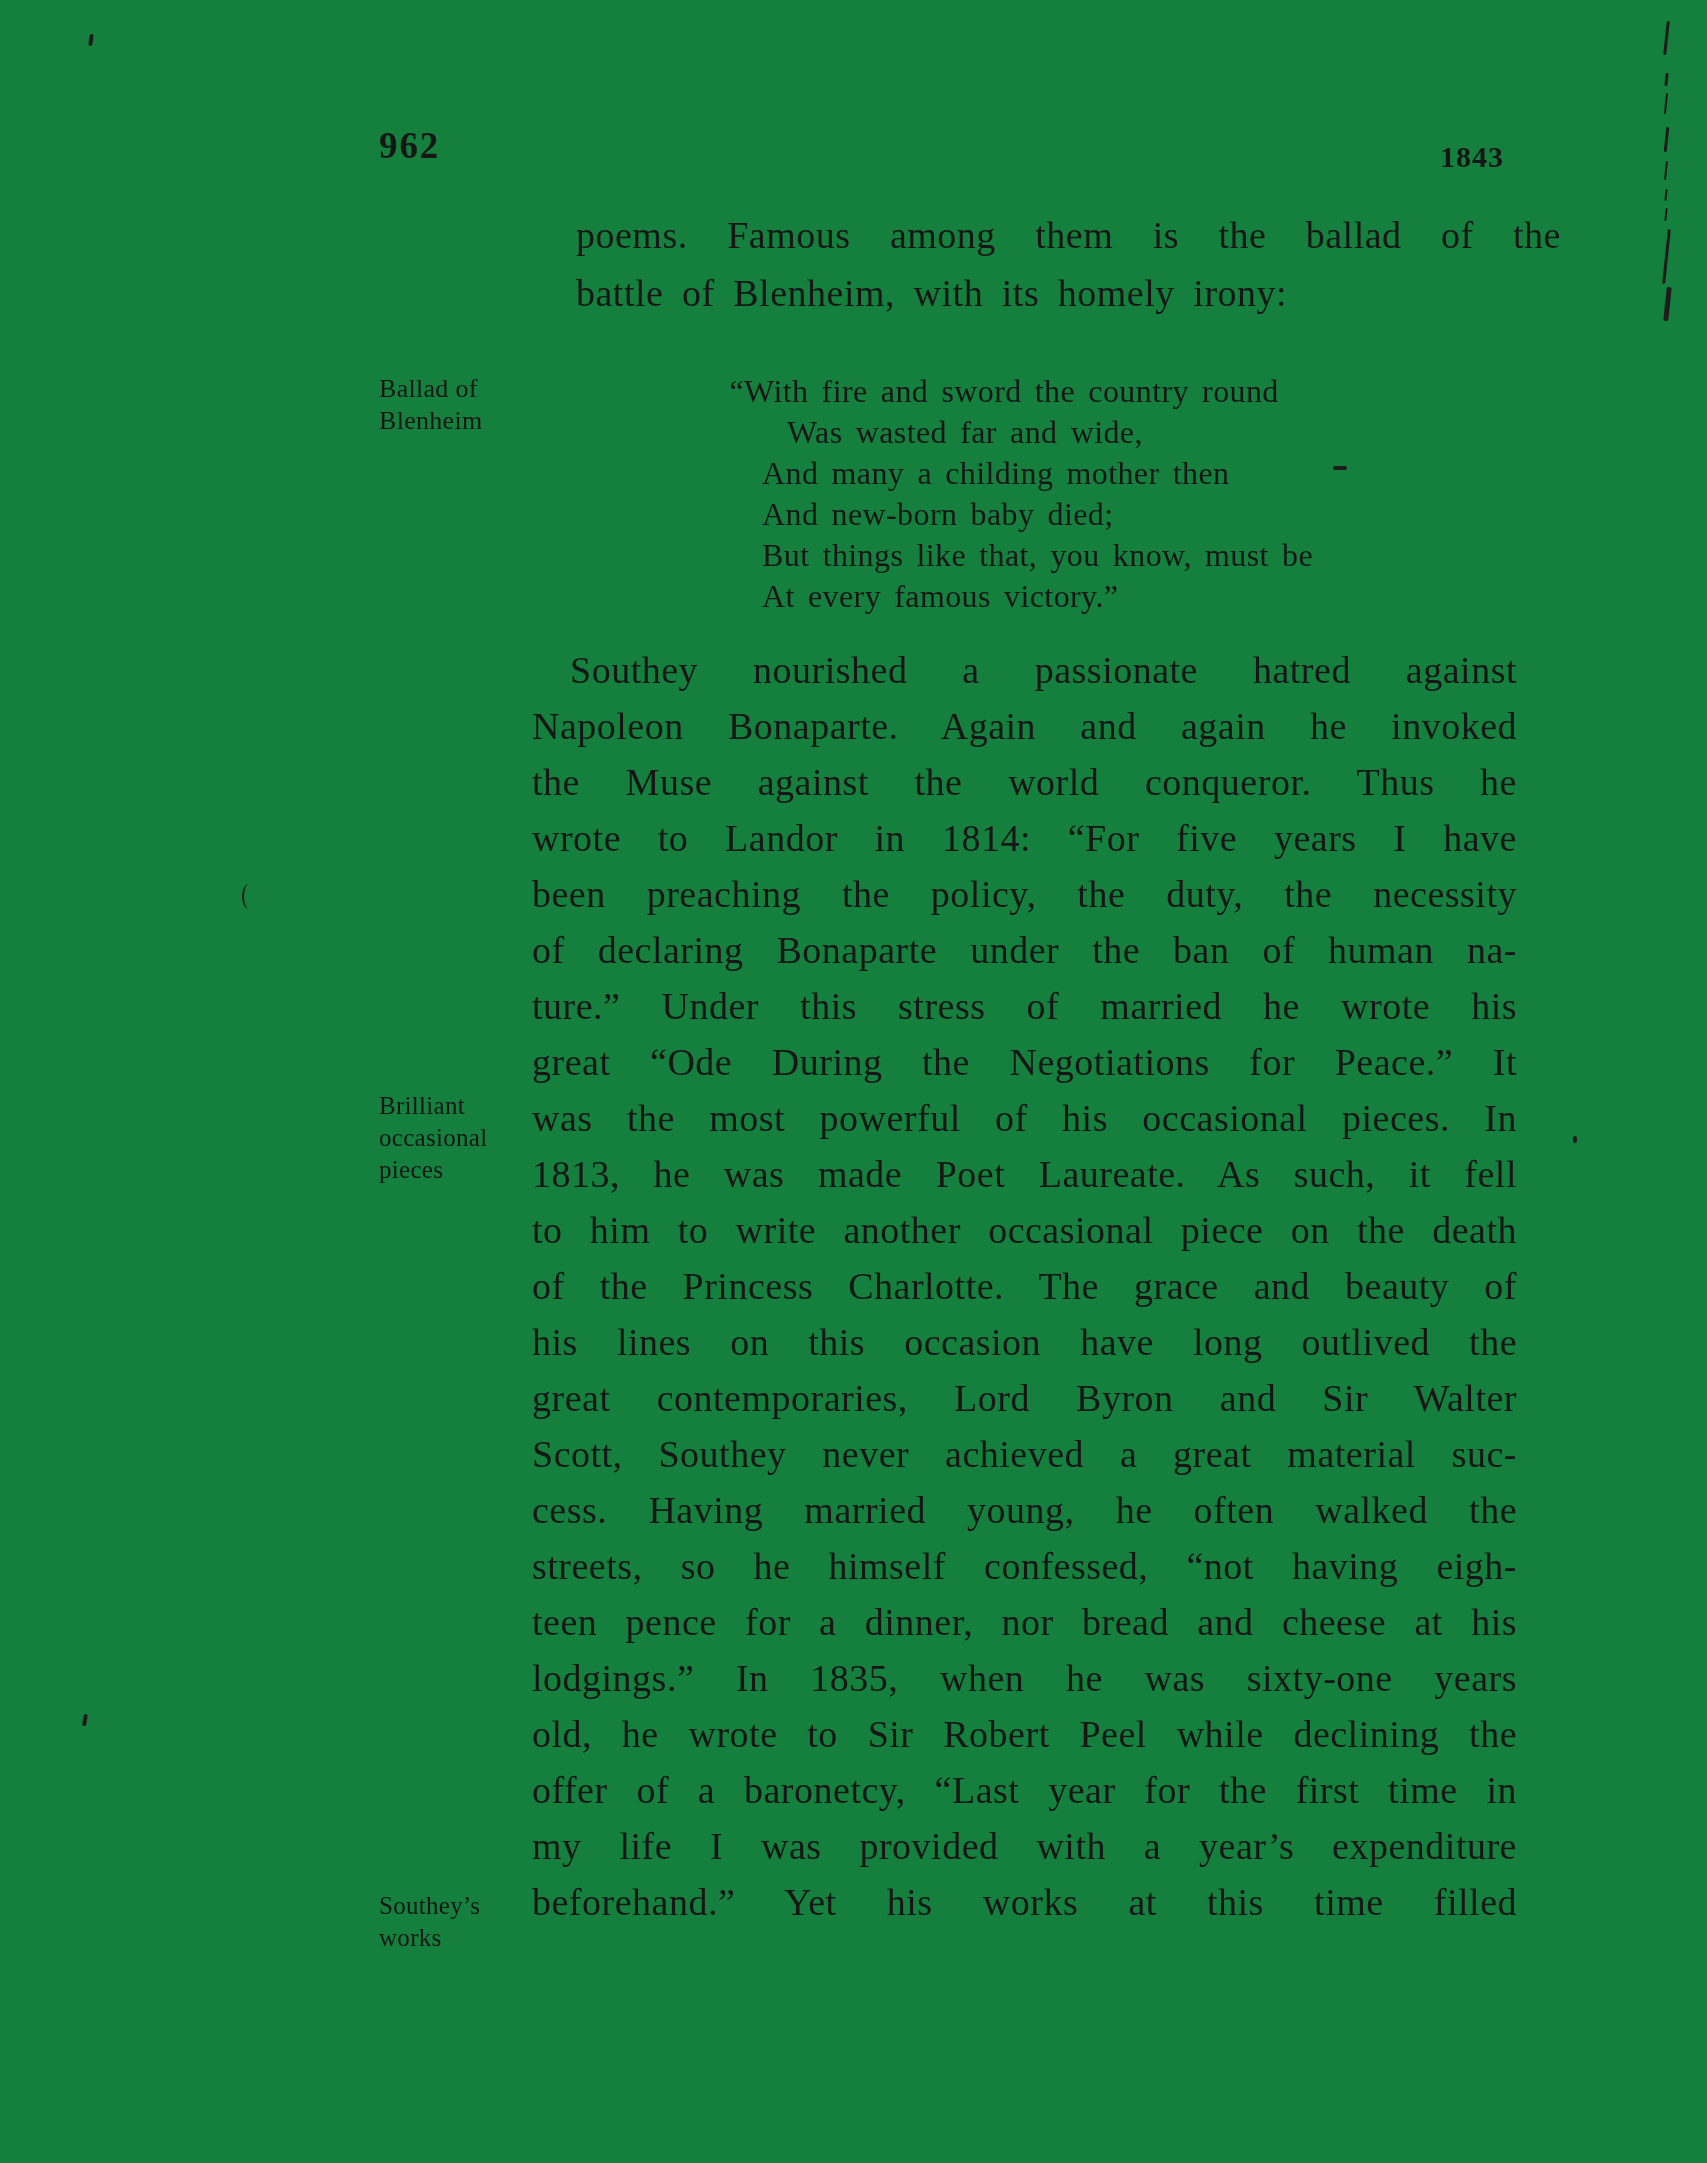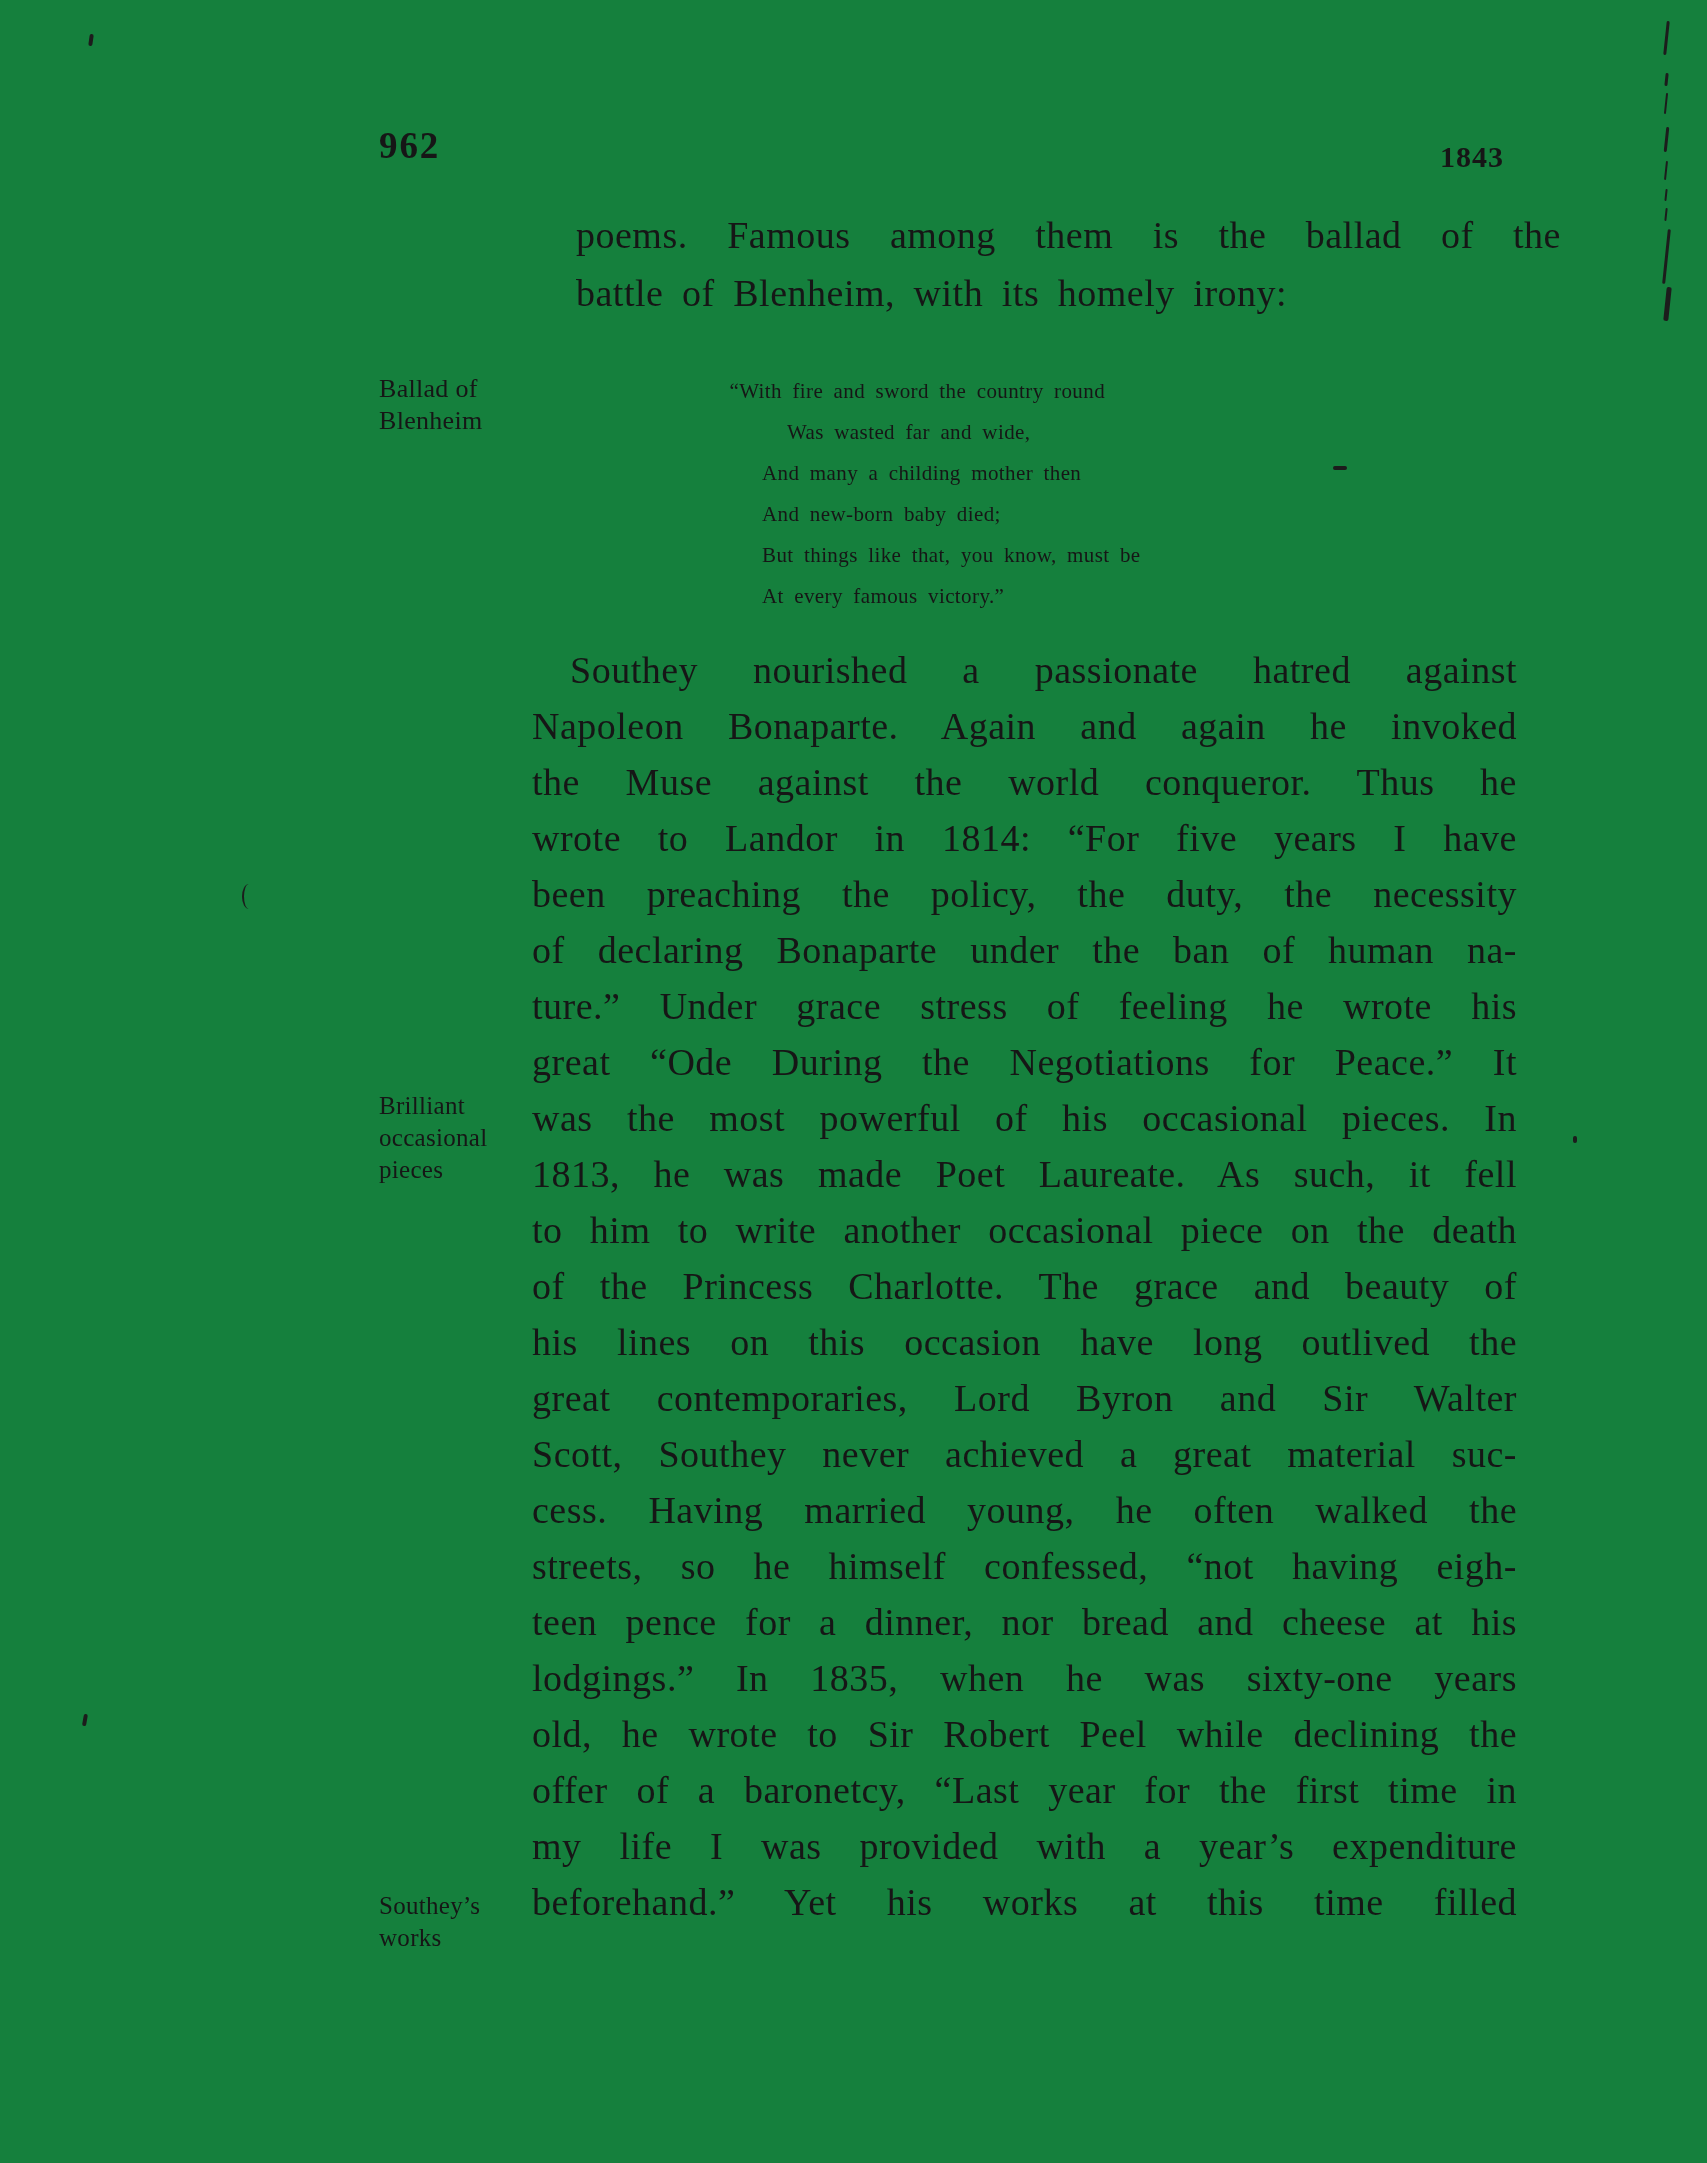--- a/index.html
+++ b/index.html
@@ -39,21 +39,21 @@
   .margin-note{
     position:absolute;left:379px;width:158px;
     font-size:26px;line-height:32px;letter-spacing:0.3px;
   }
   .mn-ballad{top:373px;}
   .mn-brilliant{top:1090px;font-size:25px;}
   .mn-works{top:1890px;font-size:25px;}
   
   .poem{
     position:absolute;left:762px;top:371px;width:650px;
-    font-size:21px;line-height:41px;word-spacing:4.8px;letter-spacing:0.4px;
+    font-size:32px;line-height:41px;word-spacing:4.8px;letter-spacing:0.4px;
   }
   .poem .text-line{white-space:nowrap;}
   .poem .text-line:first-child{text-indent:-32.5px;}
   .poem .text-line:nth-child(2){padding-left:25px;}
   
   .body-text{
     position:absolute;left:532px;top:642px;width:985px;
     font-size:38px;line-height:56px;letter-spacing:0.5px;
   }
   .body-text .text-line{
@@ -120,21 +120,21 @@
       <div class="text-line">works</div>
     </div>
 
   <div class="body-text">
       <div class="text-line">Southey nourished a passionate hatred against</div>
       <div class="text-line">Napoleon Bonaparte.  Again and again he invoked</div>
       <div class="text-line">the Muse against the world conqueror.  Thus he</div>
       <div class="text-line">wrote to Landor in 1814: “For five years I have</div>
       <div class="text-line">been preaching the policy, the duty, the necessity</div>
       <div class="text-line">of declaring Bonaparte under the ban of human na-</div>
-      <div class="text-line">ture.”  Under grace stress of feeling he wrote his</div>
+      <div class="text-line">ture.”  Under this stress of married he wrote his</div>
       <div class="text-line">great “Ode During the Negotiations for Peace.”  It</div>
       <div class="text-line">was the most powerful of his occasional pieces.  In</div>
       <div class="text-line">1813, he was made Poet Laureate.  As such, it fell</div>
       <div class="text-line">to him to write another occasional piece on the death</div>
       <div class="text-line">of the Princess Charlotte.  The grace and beauty of</div>
       <div class="text-line">his lines on this occasion have long outlived the</div>
       <div class="text-line">great contemporaries, Lord Byron and Sir Walter</div>
       <div class="text-line">Scott, Southey never achieved a great material suc-</div>
       <div class="text-line">cess.  Having married young, he often walked the</div>
       <div class="text-line">streets, so he himself confessed, “not having eigh-</div>

